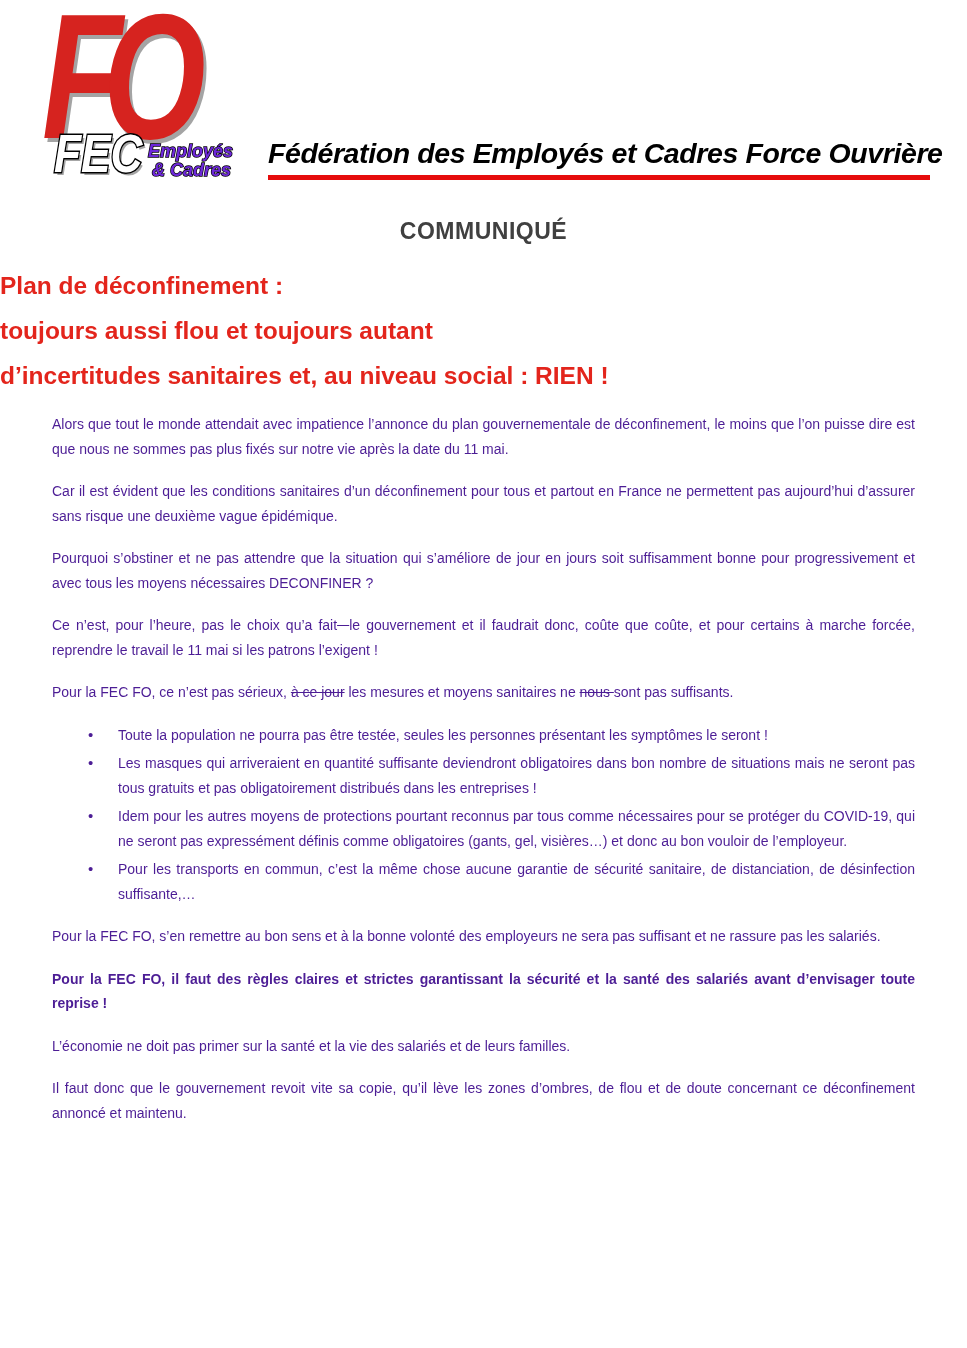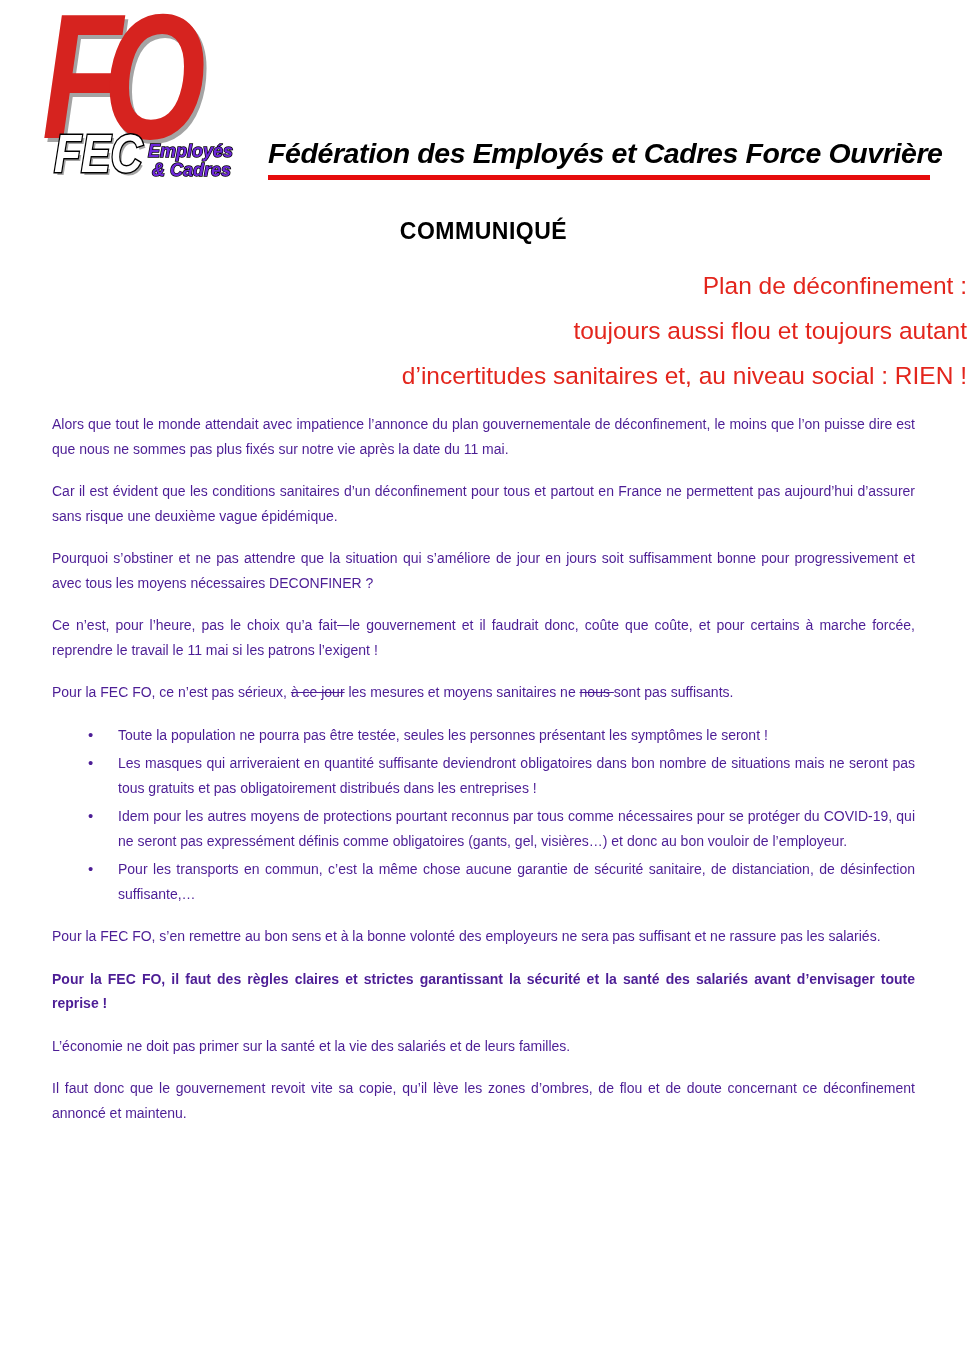--- a/index.html
+++ b/index.html
@@ -33,25 +33,25 @@
   .header-title {
     position:absolute; left:268px; top:136px; width:664px;
     font-style:italic; font-weight:700; font-size:28.5px; line-height:1.2;
     color:#000000; white-space:nowrap; letter-spacing:-0.4px;
   }
   .red-rule { position:absolute; left:268px; top:175px; width:662px; height:5px; background:#e60c0c; }
 
   
   .communique {
     margin-top:218px; text-align:center;
-    font-weight:700; font-size:23px; color:#000000; letter-spacing:0.5px;
+    font-weight:700; font-size:23px; color:#404040; letter-spacing:0.5px;
   }
   .headline {
-    margin-top:18px; text-align:right;
-    font-weight:400; font-size:24.5px; line-height:45px; color:#e3251c;
+    margin-top:18px; text-align:left;
+    font-weight:700; font-size:24.5px; line-height:45px; color:#e3251c;
   }
 
   
   .body-text { margin:14px 52px 0 52px; font-size:14px; line-height:24.5px; color:#4c1d95; }
   .body-text p { text-align:justify; margin-bottom:18px; }
   .body-text p.bold { font-weight:700; }
   .strike { text-decoration:line-through; }
   ul.bullets { list-style:none; margin:0 0 18px 0; padding-left:34px; }
   ul.bullets li { position:relative; padding-left:32px; text-align:justify; margin-bottom:4px; }
   ul.bullets li::before { content:"\2022"; position:absolute; left:2px; top:0; font-size:15px; }

